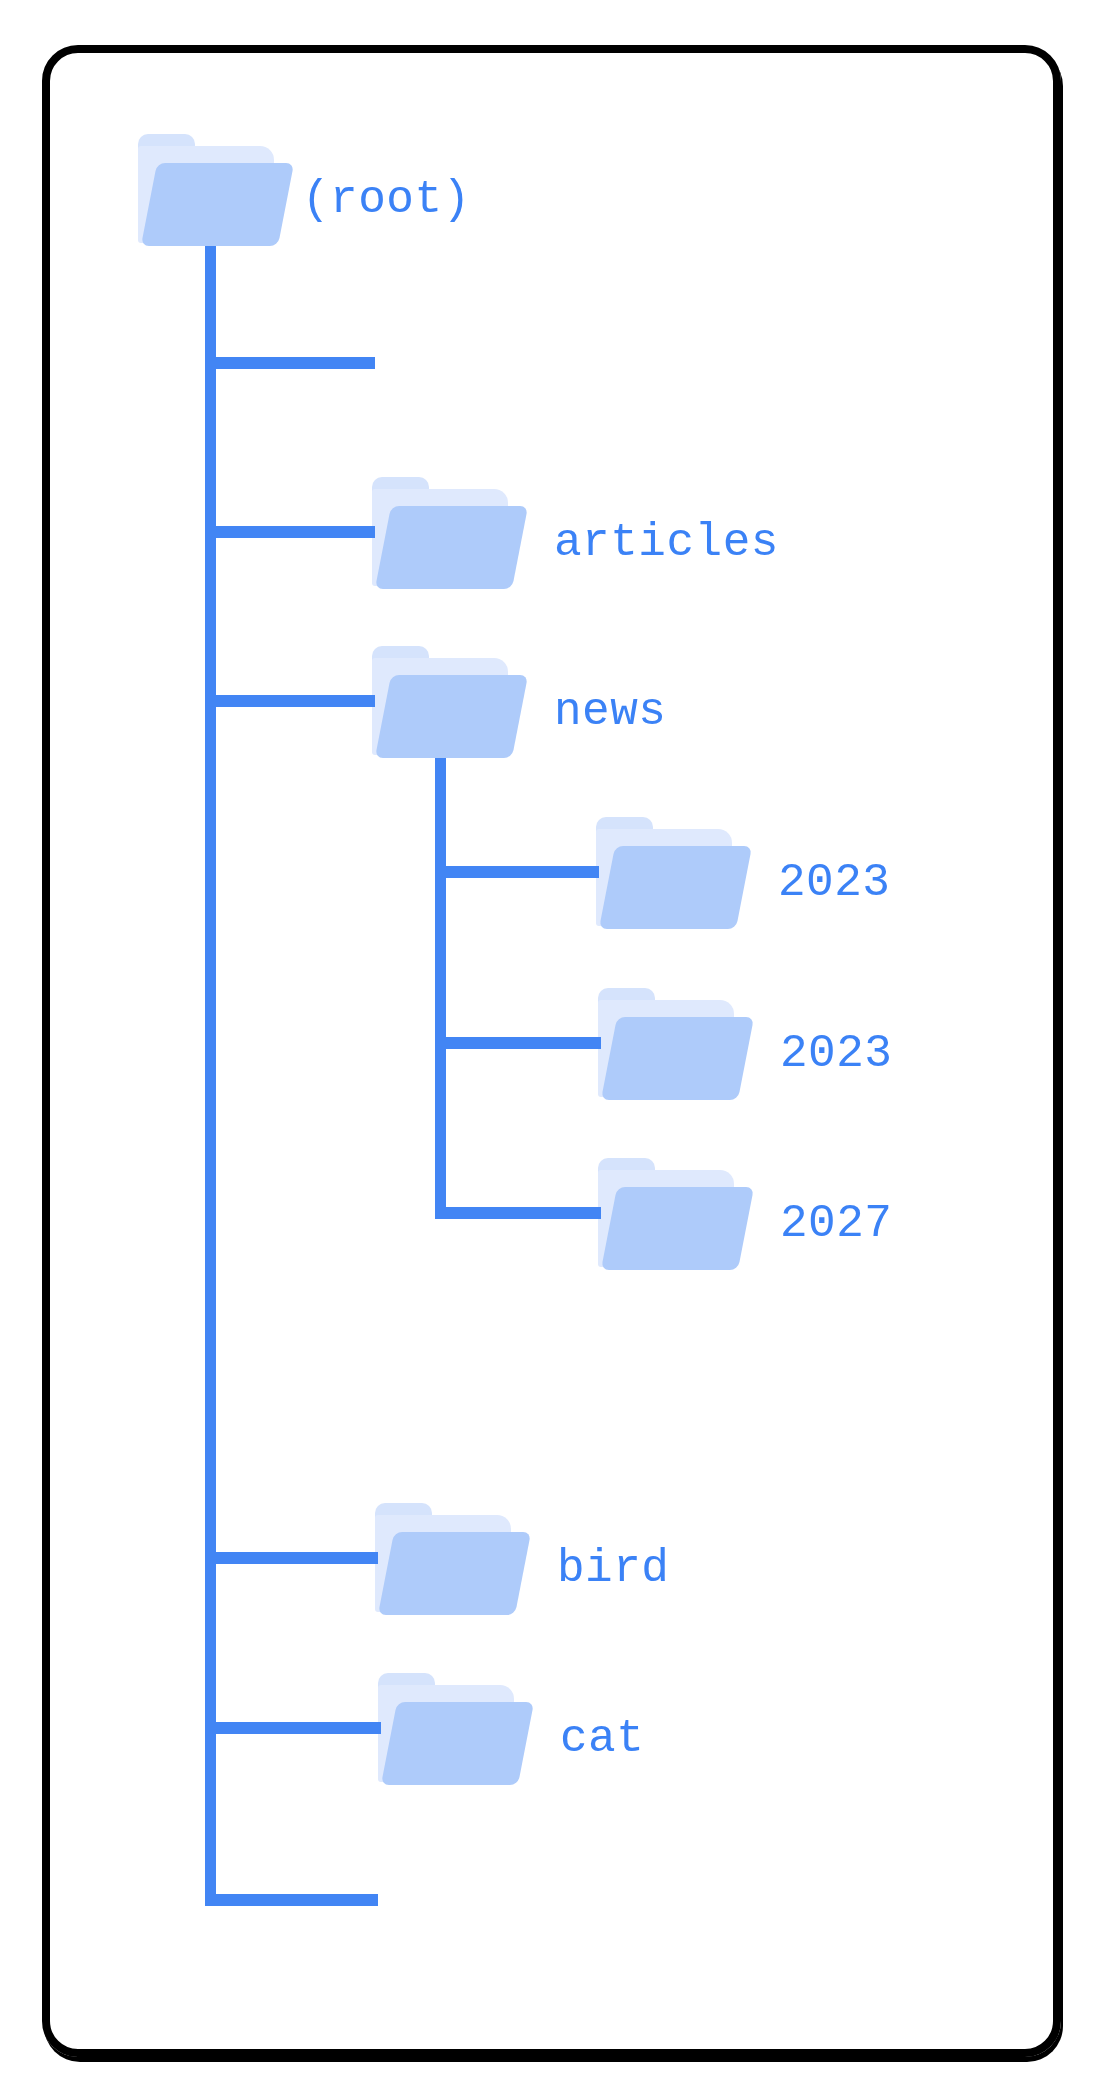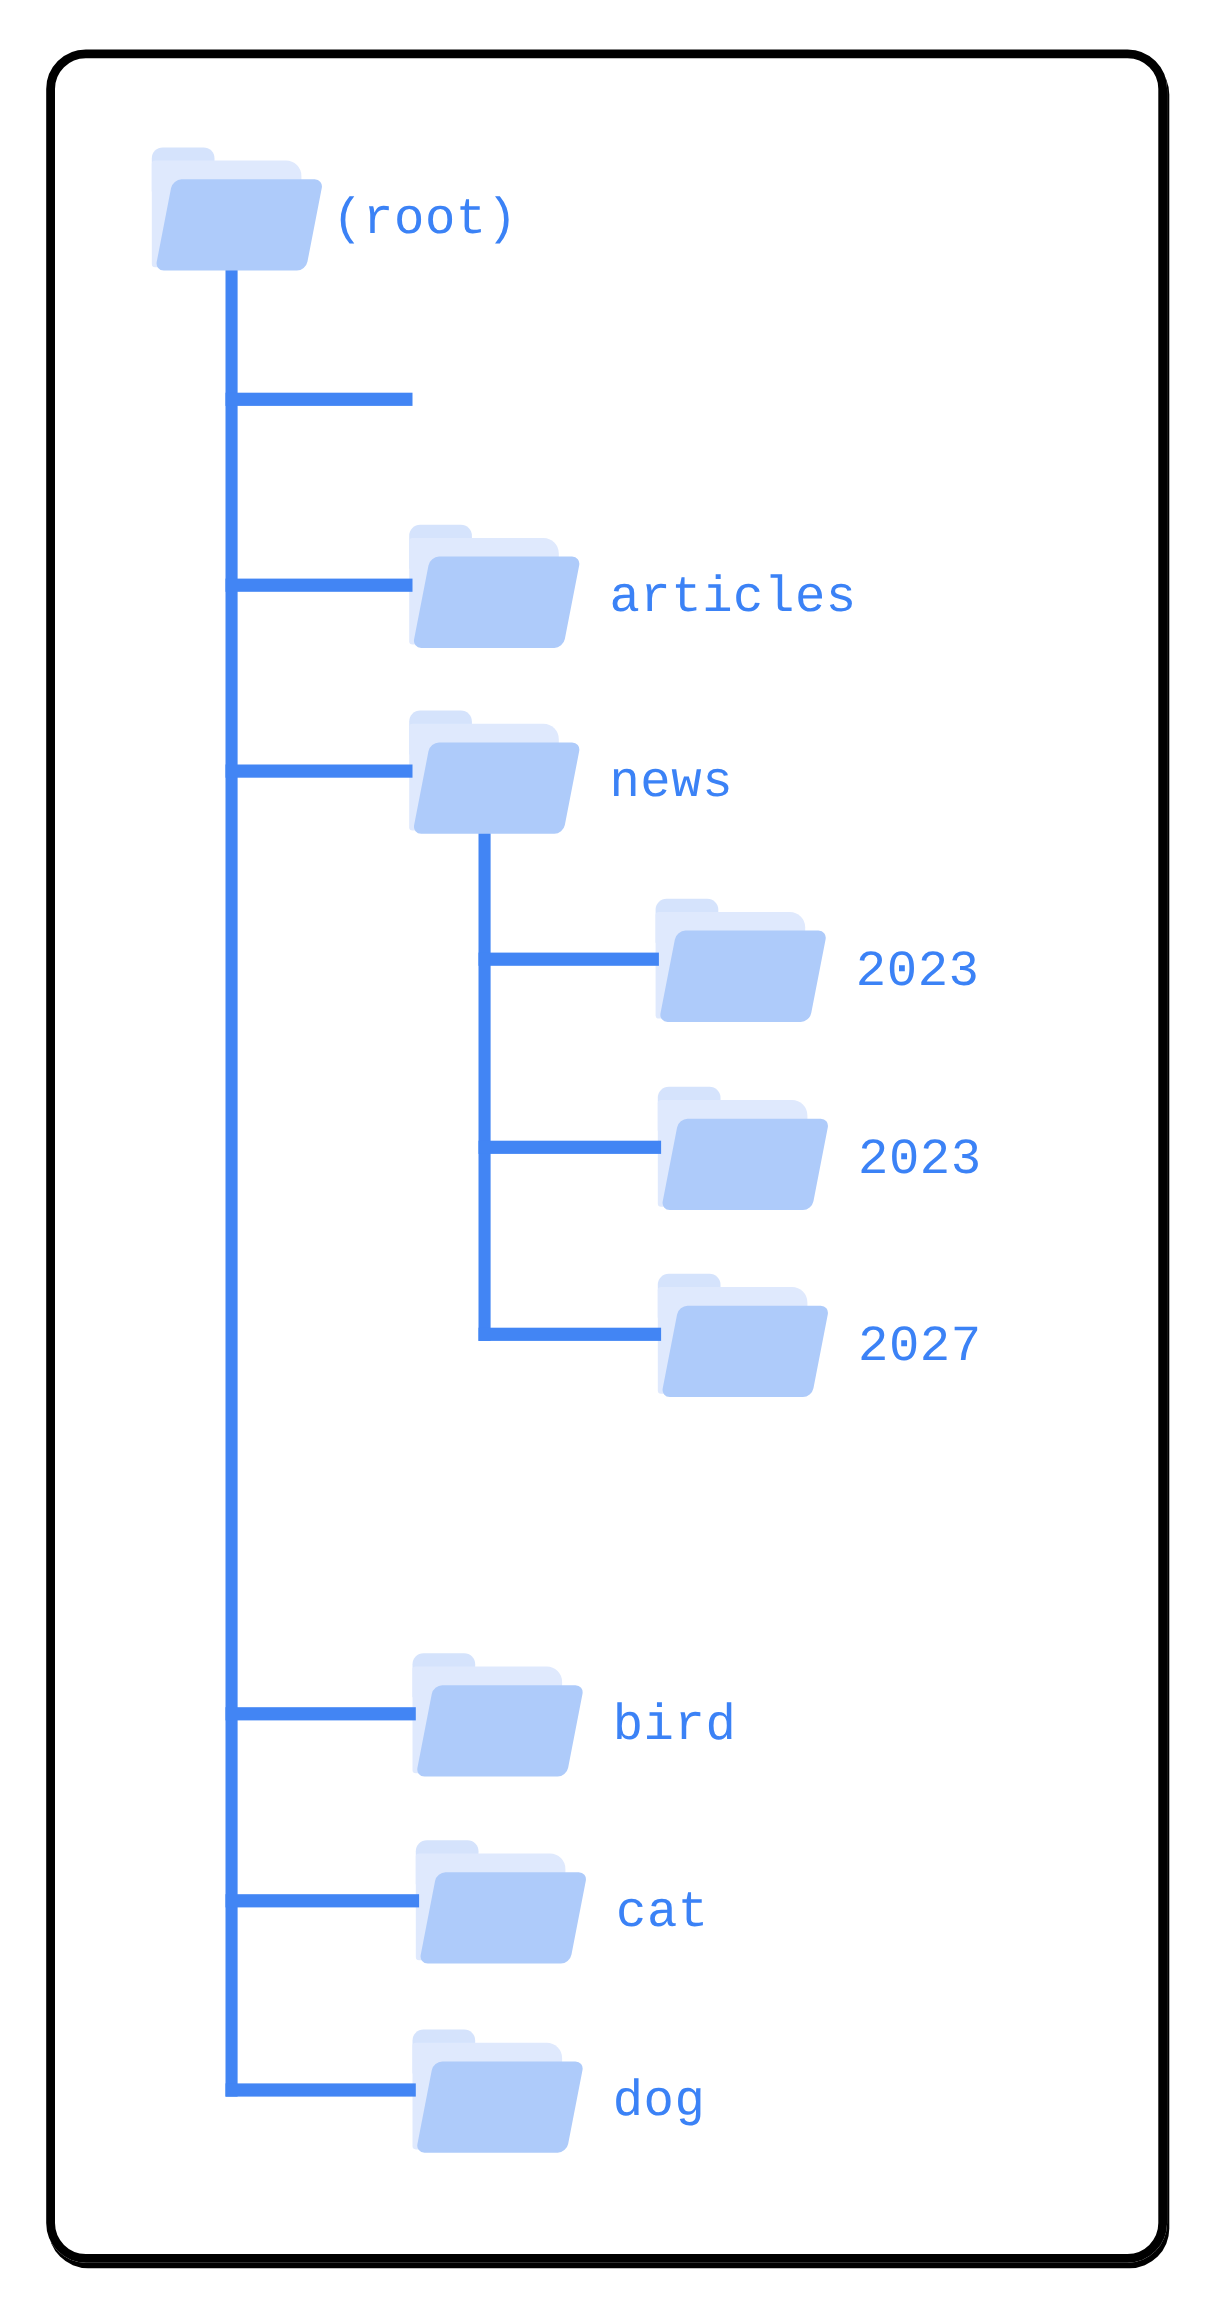--- a/index.html
+++ b/index.html
@@ -110,22 +110,14 @@
 
   <div class="node" style="left:378px;top:1673px;">
     <div class="folder">
       <div class="f-tab"></div>
       <div class="f-back"></div>
       <div class="f-front"></div>
     </div>
     <span class="label">cat</span>
   </div>
 
-  <div class="node" style="left:375px;top:1845px;">
-    <div class="folder">
-      <div class="f-tab"></div>
-      <div class="f-back"></div>
-      <div class="f-front"></div>
-    </div>
-    <span class="label">dog</span>
-  </div>
 
 </div>
 
 </body></html>

